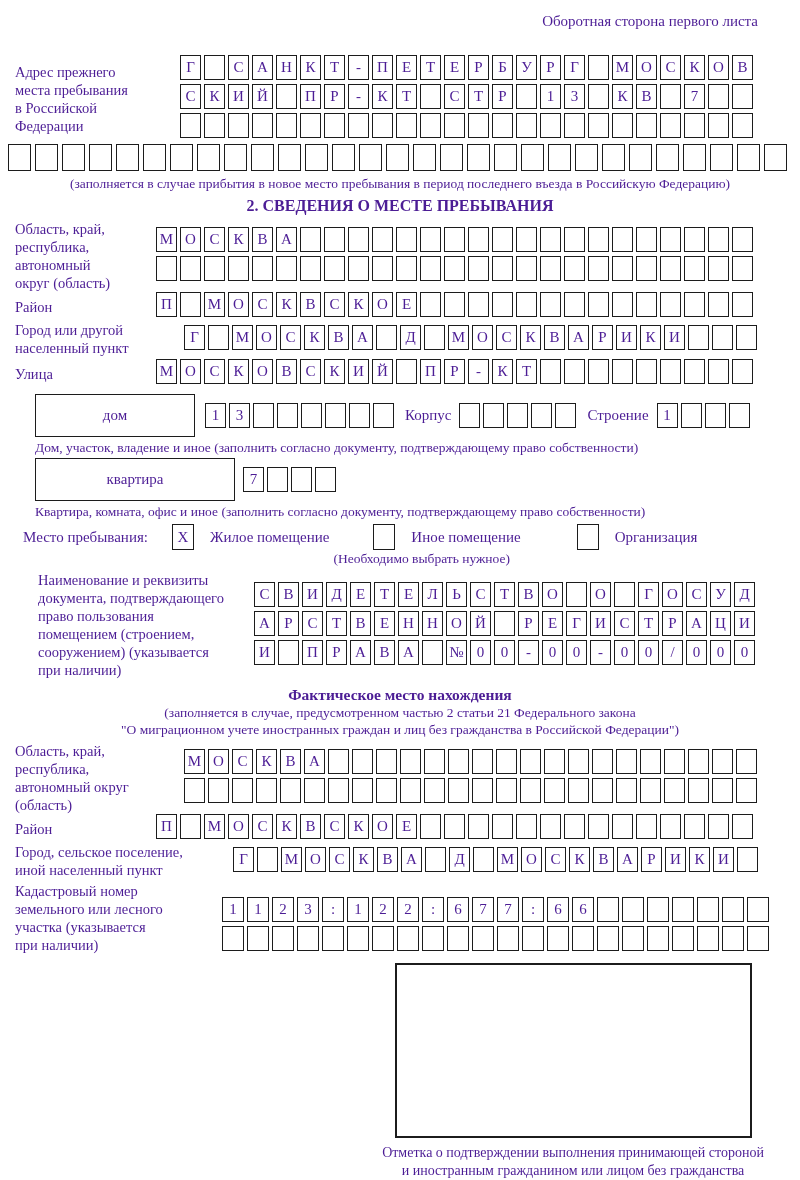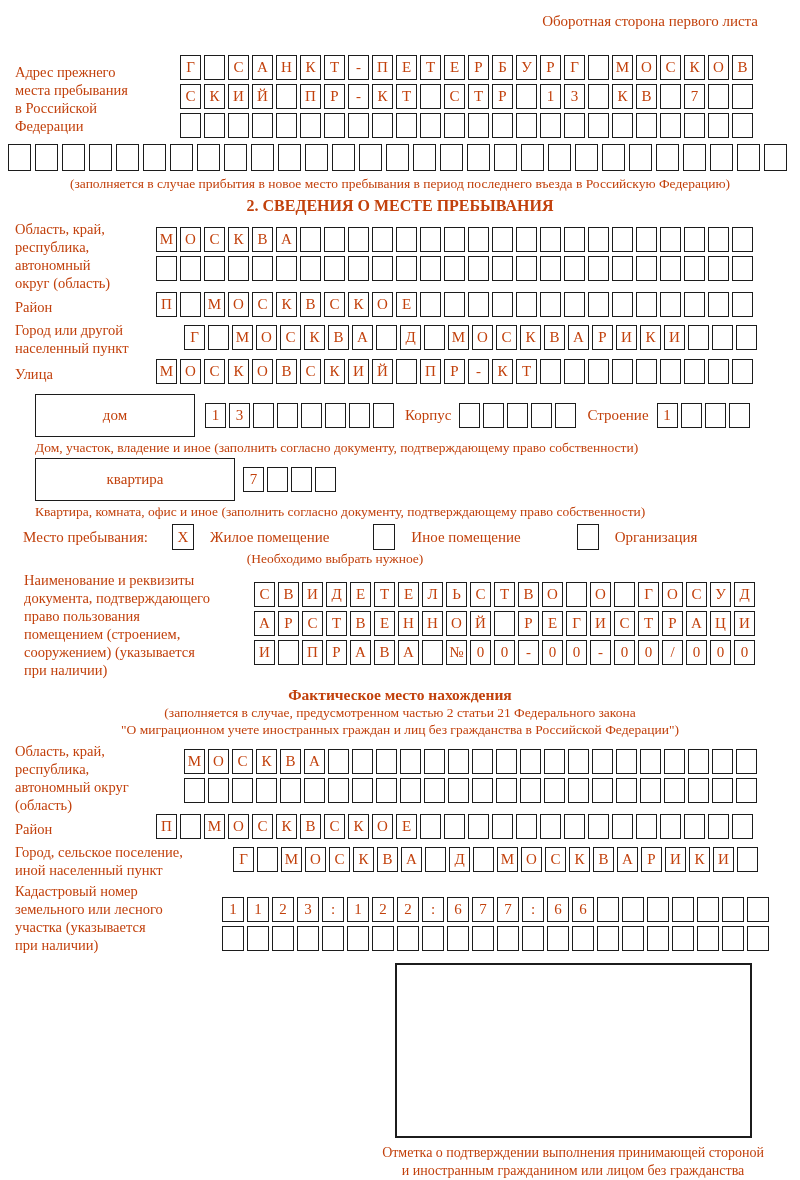--- a/index.html
+++ b/index.html
@@ -1,29 +1,29 @@
 <!DOCTYPE html>
 <html><head>
 <meta charset="utf-8">
 <style>
   html,body{margin:0;padding:0;background:#ffffff;}
   .page{
     width:800px;height:1180px;overflow:hidden;box-sizing:border-box;
-    background:#ffffff;color:#c2410c;position:relative;
+    background:#ffffff;color:#4c1d95;position:relative;
     font-family:"Liberation Serif","DejaVu Serif",serif;
     padding-top:12px;
   }
   .corner{text-align:right;padding-right:42px;font-size:15px;line-height:19px;}
   .form-row{display:flex;align-items:center;}
   .lbl{
     padding-left:15px;font-size:14.5px;line-height:18px;white-space:pre-line;
     box-sizing:border-box;flex-shrink:0;
   }
   .w180{width:180px}.w156{width:156px}.w184{width:184px}
-  .w254{width:254px;padding-left:24px}.w233{width:233px}.w222{width:222px}
+  .w254{width:254px;padding-left:38px}.w233{width:233px}.w222{width:222px}
   .gridcol{display:flex;flex-direction:column;}
   .gridcol.offset{margin-top:16px;}
   .cell-row{display:flex;margin-bottom:4px;}
   .cell{
     box-sizing:border-box;width:21px;height:25px;border:1.6px solid #1c1c1c;
     margin-right:3px;display:flex;align-items:center;justify-content:center;
     font-size:15px;background:#fff;
   }
   .wide{margin-left:8px;}
   .wide .cell{width:23px;height:27px;margin-right:4px;}
@@ -42,21 +42,21 @@
   .inline-lbl{font-size:15px;line-height:27px;margin:0 8px;white-space:nowrap;text-align:right;}
   .caption{margin-left:35px;font-size:13.5px;line-height:17px;}
   .stay-row{display:flex;align-items:center;padding-left:23px;height:26px;gap:16px;}
   .stay-lbl{font-size:15px;margin-right:8px;white-space:nowrap;}
   .checkbox{
     box-sizing:border-box;width:22px;height:26px;border:1.6px solid #1c1c1c;
     display:inline-flex;align-items:center;justify-content:center;font-size:15px;flex-shrink:0;
   }
   .opt-lbl{font-size:15px;white-space:nowrap;}
   .cb2{margin-left:28px}.cb3{margin-left:40px}
-  .hint{margin-left:160px;width:350px;text-align:center;font-size:13.5px;line-height:17px;}
+  .hint{margin-left:160px;width:350px;text-align:right;font-size:13.5px;line-height:17px;}
   .house-row .cell-row,.stay-row .cell-row{margin-bottom:0;}
   .stamp-box{
     box-sizing:border-box;margin-left:395px;width:357px;height:175px;
     border:2px solid #1c1c1c;background:#fff;
   }
   .stamp-caption{
     margin-left:378px;width:390px;text-align:center;font-size:14px;line-height:18px;
   }
 </style>
 </head>

